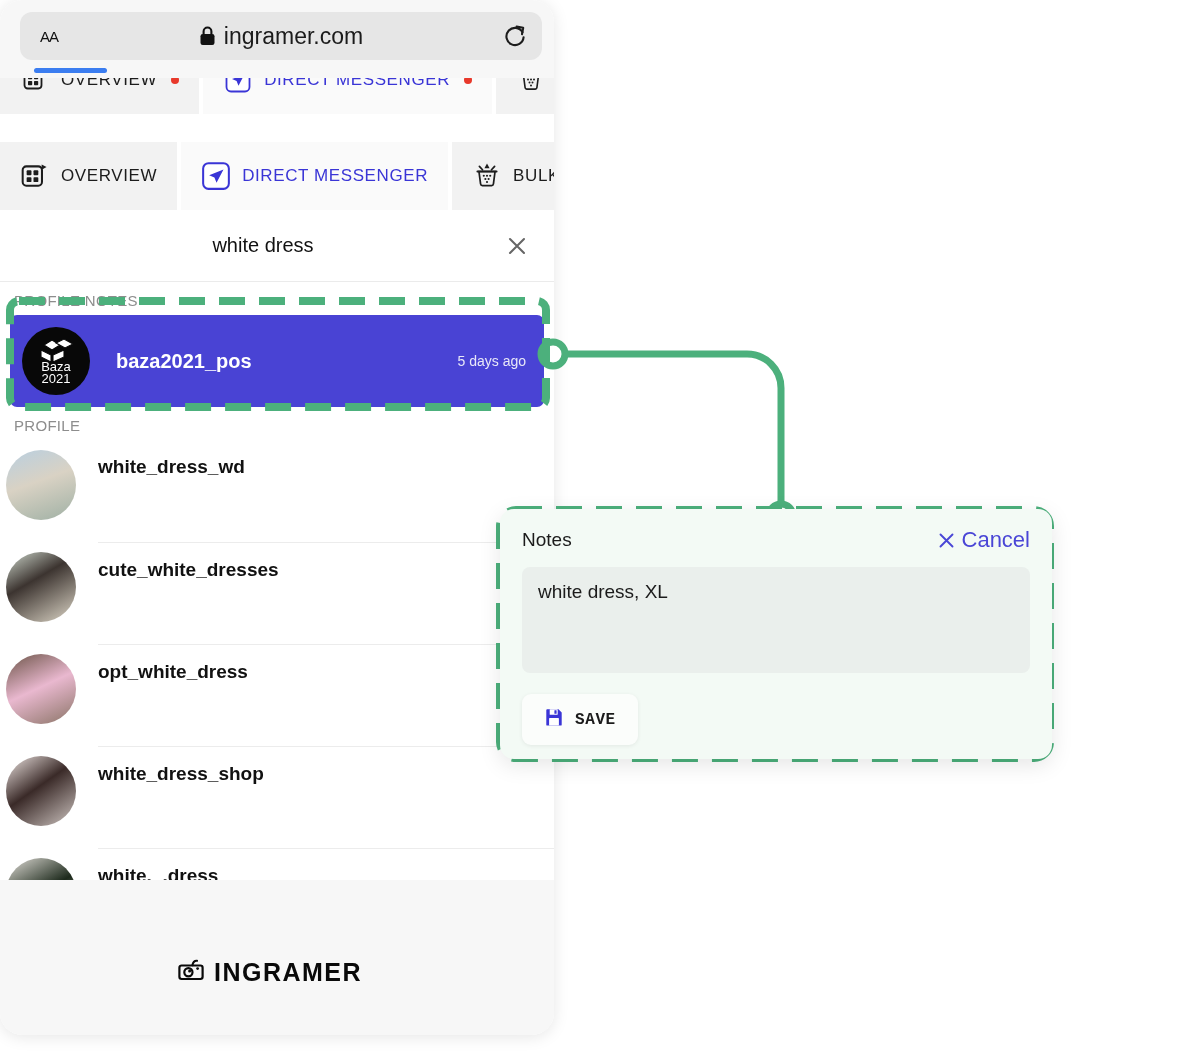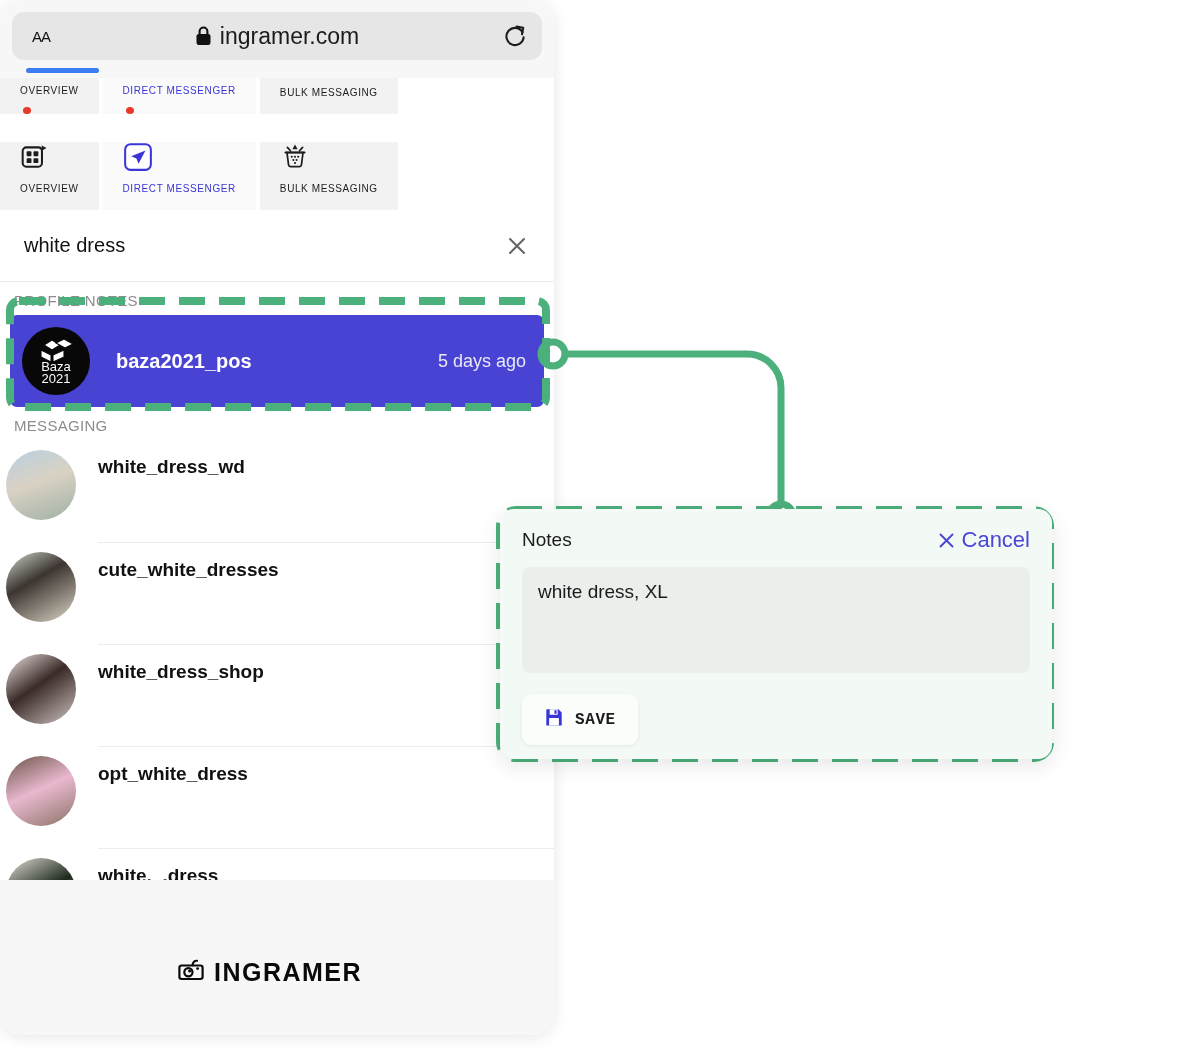--- a/index.html
+++ b/index.html
@@ -19,21 +19,21 @@
     border-radius: 22px;
     overflow: hidden;
     box-shadow: 0 2px 16px rgba(0,0,0,.10);
   }
 
   
   .browser-bar {
     position: relative;
     height: 78px;
     background: #f7f7f7;
-    padding: 12px 12px 0 12px;
+    padding: 12px 12px 0 20px;
   }
   .url-pill {
     position: relative;
     height: 48px;
     background: #e6e6e6;
     border-radius: 12px;
     display: flex; align-items: center;
     padding: 0 14px;
   }
   .aa-btn {
@@ -60,28 +60,27 @@
   .tabstrip-ghost {
     position: relative;
     height: 50px;
     background: #ffffff;
     overflow: hidden;
   }
   .tabstrip-ghost .tabs { position:absolute; top:-32px; left:0; }
 
   .tabs { display:flex; align-items:stretch; height: 68px; }
   .tab {
-    display:flex; gap:11px;
+    display:flex; align-items:center; gap:11px;
     padding: 0 20px;
     background: #f2f2f2;
-    font-size: 10px; letter-spacing: .6px;
+    font-size: 17px; letter-spacing: .6px;
     color: #1c1c1c;
     white-space: nowrap;
     position: relative;
-    flex-direction: column;
   }
   .tab + .tab { margin-left: 4px; }
   .tab.active { background: #fafafa; color: #3a35d6; }
   .tab .dot {
     width: 8px; height: 8px; border-radius: 50%;
     background:#e8392b; display:inline-block; margin-left: 3px;
   }
   .tab-ico { width: 30px; height: 30px; display:flex; align-items:center; justify-content:center; }
 
   .tabstrip-main { background:#ffffff; padding-top: 14px; }
@@ -90,21 +89,21 @@
   .search-row {
     height: 72px;
     display:flex; align-items:center;
     padding: 0 22px 0 24px;
     border-bottom: 1px solid #ebebeb;
     background: #fff;
   }
   .search-input {
     flex:1; border:none; outline:none; background:transparent;
     font-family: "Liberation Sans", sans-serif;
-    font-size: 20px; color:#111;
+    font-size: 20px; color:#111;text-align:center;
   }
   .clear-x { cursor:pointer; display:flex; }
 
   
   .section-label {
     font-size: 15px; color: #8d8d8d; letter-spacing:.3px;
     padding: 10px 0 6px 14px;
   }
 
   .note-row {
@@ -119,21 +118,21 @@
   }
   .avatar-baza {
     width: 68px; height: 68px; border-radius:50%;
     background:#080808; flex:none;
     display:flex; flex-direction:column; align-items:center; justify-content:center;
     overflow:hidden;
   }
   .baza-txt { color:#fff; font-size:12px; line-height:12px; text-align:center; margin-top:-2px;}
   .baza-txt b { display:block; font-weight:400; font-size:13px;}
   .note-name { font-size:20px; font-weight:700; margin-left: 26px; }
-  .note-time { margin-left:auto; font-size:18px; color:#e8e8f8; }
+  .note-time { margin-left:auto; font-size:14px; color:#e8e8f8; }
 
   
   .profiles { padding-left: 6px; }
   .profile-row {
     position: relative;
     height: 102px;
     display:flex; align-items:flex-start;
   }
   .profile-row + .profile-row .pf-right { border-top: 1px solid #ececec; }
   .pf-ava {
@@ -344,48 +343,48 @@
         </svg>
         <div class="baza-txt">
           <b>Baza</b>
           <b>2021</b>
         </div>
       </div>
       <span class="note-name">baza2021_pos</span>
       <span class="note-time">5 days ago</span>
     </div>
 
-    <div class="section-label">MESSAGING</div>
+    <div class="section-label">PROFILE</div>
     <div class="profiles">
 
       <div class="profile-row">
         <div class="pf-ava" style="background:linear-gradient(160deg,#b9cfe0 0%,#d9d2c4 45%,#9fb0a4 100%)"></div>
         <div class="pf-right">
           <div class="pf-name">white_dress_wd</div>
         </div>
       </div>
 
       <div class="profile-row">
         <div class="pf-ava" style="background:linear-gradient(150deg,#cfd8cd 0%,#3c3430 40%,#ded7c8 100%)"></div>
         <div class="pf-right">
           <div class="pf-name">cute_white_dresses</div>
         </div>
       </div>
 
       <div class="profile-row">
+        <div class="pf-ava" style="background:linear-gradient(155deg,#6b5346 0%,#e9b8cf 48%,#8a7466 100%)"></div>
+        <div class="pf-right">
+          <div class="pf-name">opt_white_dress</div>
+        </div>
+      </div>
+
+      <div class="profile-row">
         <div class="pf-ava" style="background:linear-gradient(145deg,#f0e7e4 0%,#3a2a28 45%,#cfc6c2 100%)"></div>
         <div class="pf-right">
           <div class="pf-name">white_dress_shop</div>
-        </div>
-      </div>
-
-      <div class="profile-row">
-        <div class="pf-ava" style="background:linear-gradient(155deg,#6b5346 0%,#e9b8cf 48%,#8a7466 100%)"></div>
-        <div class="pf-right">
-          <div class="pf-name">opt_white_dress</div>
         </div>
       </div>
 
       <div class="profile-row">
         <div class="pf-ava" style="background:linear-gradient(150deg,#e6e2dc 0%,#1d2a1c 50%,#dcd6cc 100%)"></div>
         <div class="pf-right">
           <div class="pf-name">white._.dress</div>
         </div>
       </div>
 

